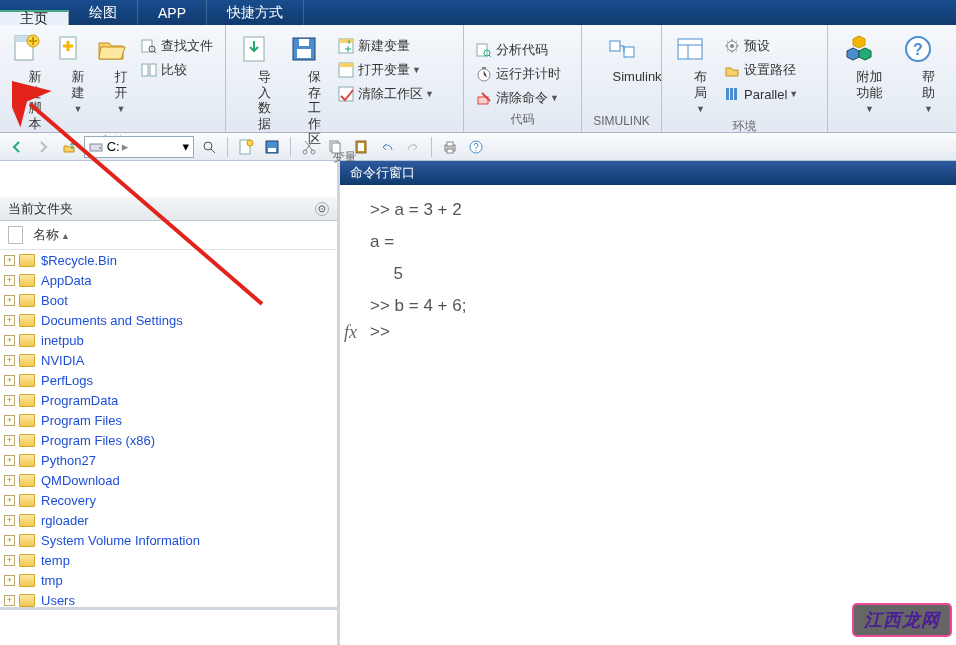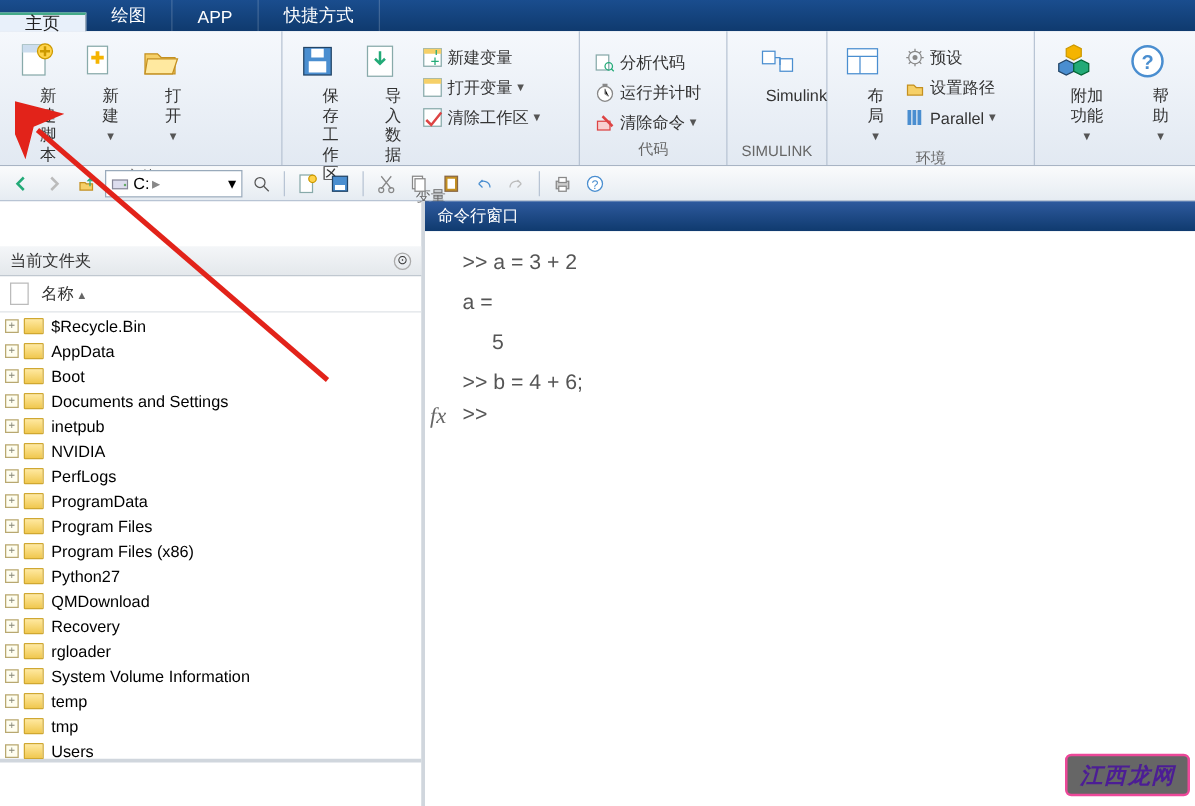--- a/index.html
+++ b/index.html
@@ -42,21 +42,21 @@
 .filehdr .col { color: #333; cursor: pointer; }
 .filehdr .sort { font-size: 9px; color: #666; margin-left: 2px; }
 
 .filelist { flex: 1; overflow-y: auto; position: relative; }
 .filelist::-webkit-scrollbar { width: 16px; }
 .filelist::-webkit-scrollbar-track { background: #f0f2f4; border-left: 1px solid #d8dce0; }
 .filelist::-webkit-scrollbar-thumb { background: #c8ced4; border: 1px solid #b0b6bc; }
 .frow { height: 20px; display: flex; align-items: center; padding-left: 4px; cursor: pointer; }
 .frow .exp { width: 11px; height: 11px; border: 1px solid #b8a870; background: #fffef0; color: #887; font-size: 9px; line-height: 9px; text-align: center; margin-right: 4px; }
 .frow .fold { width: 16px; height: 13px; background: linear-gradient(#ffe9a0,#f0c850); border: 1px solid #d0a830; border-radius: 1px; margin-right: 6px; }
-.frow .fname { color: #000000; font-size: 13px; }
+.frow .fname { color: #1d4ed8; font-size: 13px; }
 
 .detail { height: 38px; border-top: 3px solid #d0d6dd; }
 
 .right { flex: 1; display: flex; flex-direction: column; }
 .cmd-title { height: 24px; background: linear-gradient(#2e5a9e,#0f3a6e); color: #fff; display: flex; align-items: center; padding: 0 10px; font-size: 13px; }
 .cmd-body { flex: 1; background: #fff; padding: 12px 0 0 0; font-family: "Consolas","Courier New",monospace; font-size: 17px; color: #555; position: relative; }
 .cmd-line { padding: 3px 0 3px 30px; white-space: pre; }
 .fx { position: absolute; left: 4px; font-style: italic; font-family: "Times New Roman",serif; font-size: 18px; color: #666; }
 
 
@@ -104,46 +104,67 @@
       </div>
       <div class="bigbtn">
         <div class="ic">
             <svg viewBox="0 0 32 32">
               <path d="M4 10h10l3 3h11v13H4z" fill="#f6d068" stroke="#c49020"></path>
               <path d="M6 14h24l-4 12H4z" fill="#ffe9a0" stroke="#c49020"></path>
             </svg>
           </div>
         <div class="lbl"><span>打开</span><br><span class="dd">▼</span></div>
       </div>
+      <div class="smallcol">
+        <div class="smallbtn">
+          <span class="sic">
+              <svg viewBox="0 0 16 16">
+                <rect x="1" y="2" width="10" height="12" fill="#fff" stroke="#8aa"></rect>
+                <circle cx="11" cy="11" r="3" fill="none" stroke="#555"></circle>
+                <path d="M13 13l2 2" stroke="#555"></path>
+              </svg>
+            </span>
+          <span>查找文件</span>
+        </div>
+        <div class="smallbtn">
+          <span class="sic">
+              <svg viewBox="0 0 16 16">
+                <rect x="1" y="2" width="6" height="12" fill="#fff" stroke="#8aa"></rect>
+                <rect x="9" y="2" width="6" height="12" fill="#fff" stroke="#8aa"></rect>
+              </svg>
+            </span>
+          <span>比较</span>
+        </div>
+      </div>
     </div>
     <div class="rgroup-label">文件</div>
   </div>
 
   <div class="rgroup" style="width:238px">
     <div class="rgroup-body">
       <div class="bigbtn">
         <div class="ic">
             <svg viewBox="0 0 32 32">
+              <rect x="6" y="4" width="20" height="24" fill="#fff" stroke="#8aa"></rect>
+              <path d="M16 8v10m-4-4l4 4 4-4" fill="none" stroke="#2a7" stroke-width="2"></path>
+            </svg>
+          </div>
+        <div class="lbl" style="white-space:pre-line">导入
+数据</div>
+      </div>
+      <div class="bigbtn">
+        <div class="ic">
+            <svg viewBox="0 0 32 32">
               <rect x="5" y="5" width="22" height="22" fill="#4a8ed0" stroke="#246"></rect>
               <rect x="9" y="16" width="14" height="9" fill="#fff"></rect>
               <rect x="11" y="6" width="10" height="7" fill="#fff"></rect>
             </svg>
           </div>
         <div class="lbl" style="white-space:pre-line">保存
 工作区</div>
-      </div>
-      <div class="bigbtn">
-        <div class="ic">
-            <svg viewBox="0 0 32 32">
-              <rect x="6" y="4" width="20" height="24" fill="#fff" stroke="#8aa"></rect>
-              <path d="M16 8v10m-4-4l4 4 4-4" fill="none" stroke="#2a7" stroke-width="2"></path>
-            </svg>
-          </div>
-        <div class="lbl" style="white-space:pre-line">导入
-数据</div>
       </div>
       <div class="smallcol">
         <div class="smallbtn">
           <span class="sic">
               <svg viewBox="0 0 16 16">
                 <rect x="1" y="1" width="14" height="14" fill="#fff" stroke="#8aa"></rect>
                 <rect x="1" y="1" width="14" height="4" fill="#f6d068"></rect>
                 <path d="M11 2v4M7 11h6M10 8v6" stroke="#2a7"></path>
               </svg>
             </span>

